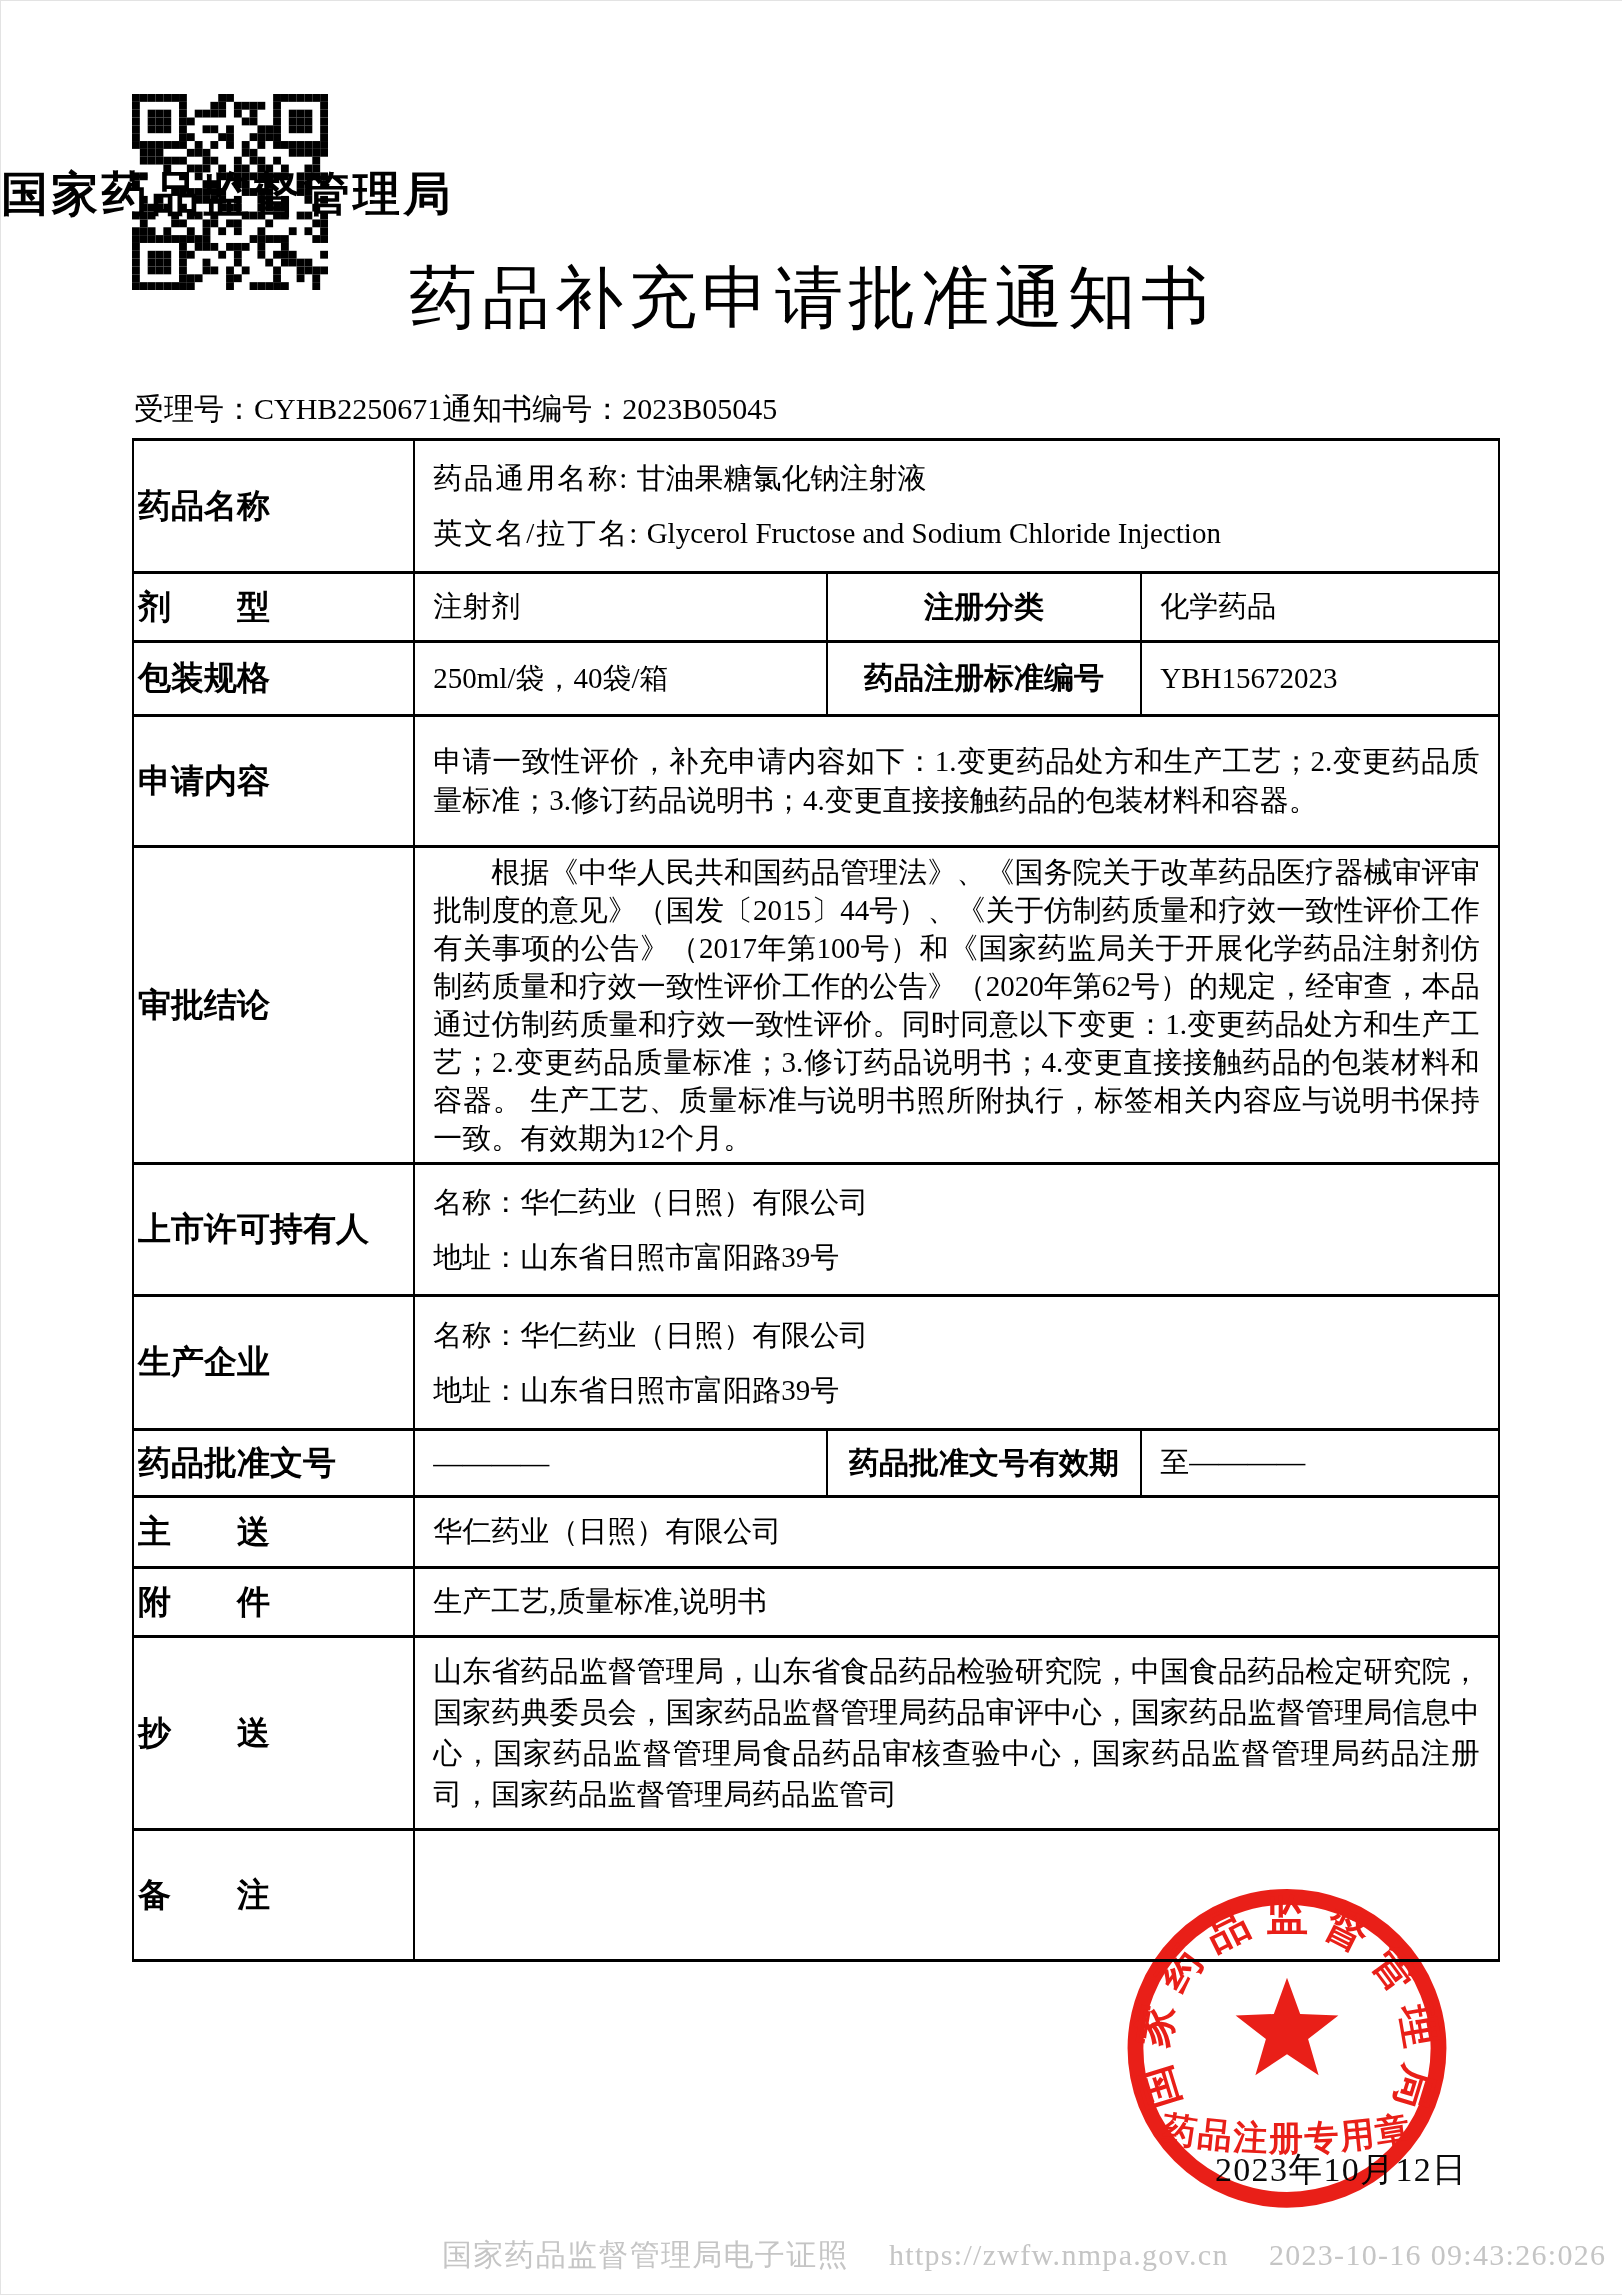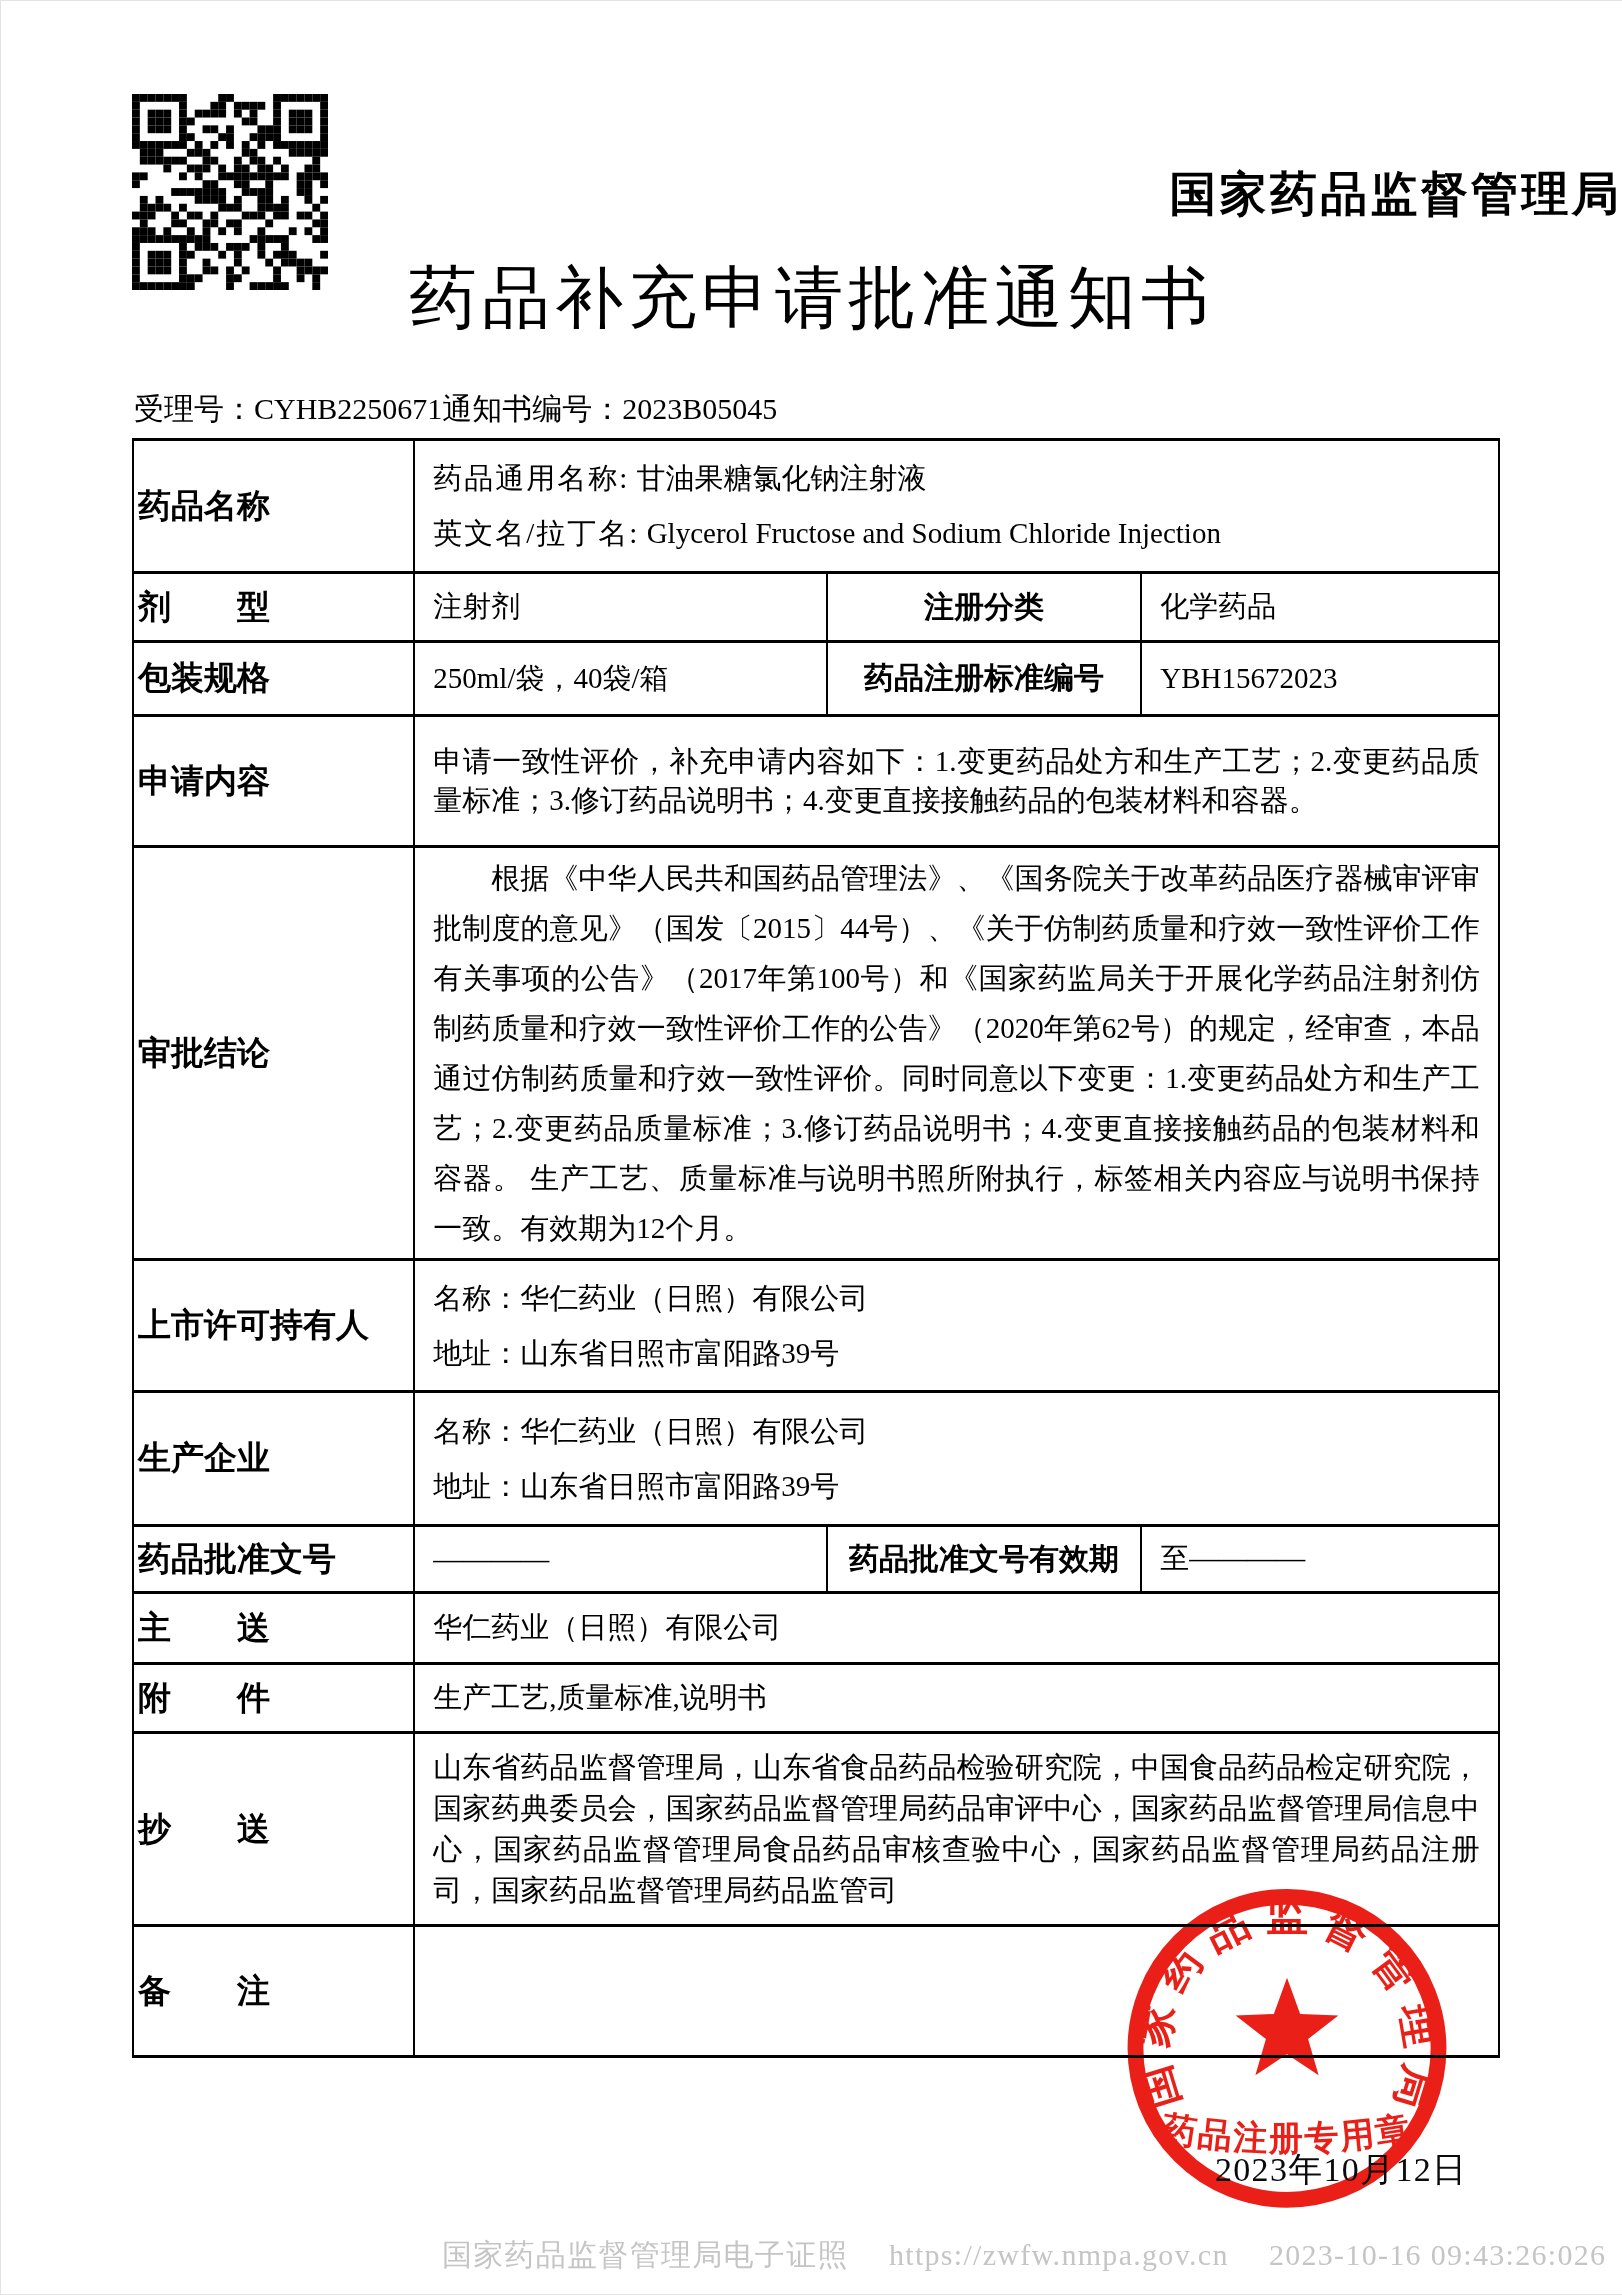--- a/index.html
+++ b/index.html
@@ -3,21 +3,21 @@
 <meta charset="utf-8">
 <style>
   html,body{margin:0;padding:0;background:#fff;}
   .page{
     position:relative;width:1623px;height:2295px;background:#ffffff;
     font-family:"Liberation Serif","DejaVu Serif",serif;color:#000;
     border:1.3px solid #e3e3e3;box-sizing:border-box;overflow:hidden;
   }
   .qr{position:absolute;left:131px;top:93px;width:196px;height:196px;}
   .org-name{
-    position:absolute;left:0;right:0;top:162px;text-align:right;
+    position:absolute;left:0;right:0;top:162px;text-align:left;
     font-size:47px;font-weight:bold;letter-spacing:3.3px;white-space:nowrap;
   }
   .doc-title{
     position:absolute;left:0;right:0;top:252px;text-align:center;
     font-size:68px;letter-spacing:5.2px;white-space:nowrap;
   }
   .ref-line{
     position:absolute;left:133px;right:131px;top:388px;
     display:flex;justify-content:flex-start;font-size:30px;
   }
@@ -28,21 +28,21 @@
   table.doc-table td{
     border-left:2px solid #000;border-right:2px solid #000;
     border-top:3.3px solid #000;border-bottom:3.3px solid #000;
     vertical-align:middle;box-sizing:border-box;
   }
   td.label-cell{text-align:left;font-size:33px;font-weight:bold;padding:0 3.9px;}
   td.label2-cell{text-align:center;font-size:30px;font-weight:bold;padding:0 3.9px;}
   td.value-cell{font-size:29px;padding:5.2px 18.3px;}
   .pair-line{line-height:55px;white-space:nowrap;}
   .pair-line .k{letter-spacing:2px;}
-  .body-text{line-height:50px;text-align:justify;}
+  .body-text{line-height:38px;text-align:justify;}
   .lh60{line-height:39px;}
   .lh62{line-height:41px;}
   .indent{text-indent:2em;}
   .issue-date{
     position:absolute;left:1214px;top:2146px;font-size:34px;letter-spacing:1.3px;
     color:#0a0a0a;white-space:nowrap;
   }
   svg.seal{
     position:absolute;left:1118px;top:1878px;width:336px;height:336px;
     mix-blend-mode:multiply;opacity:.95;

